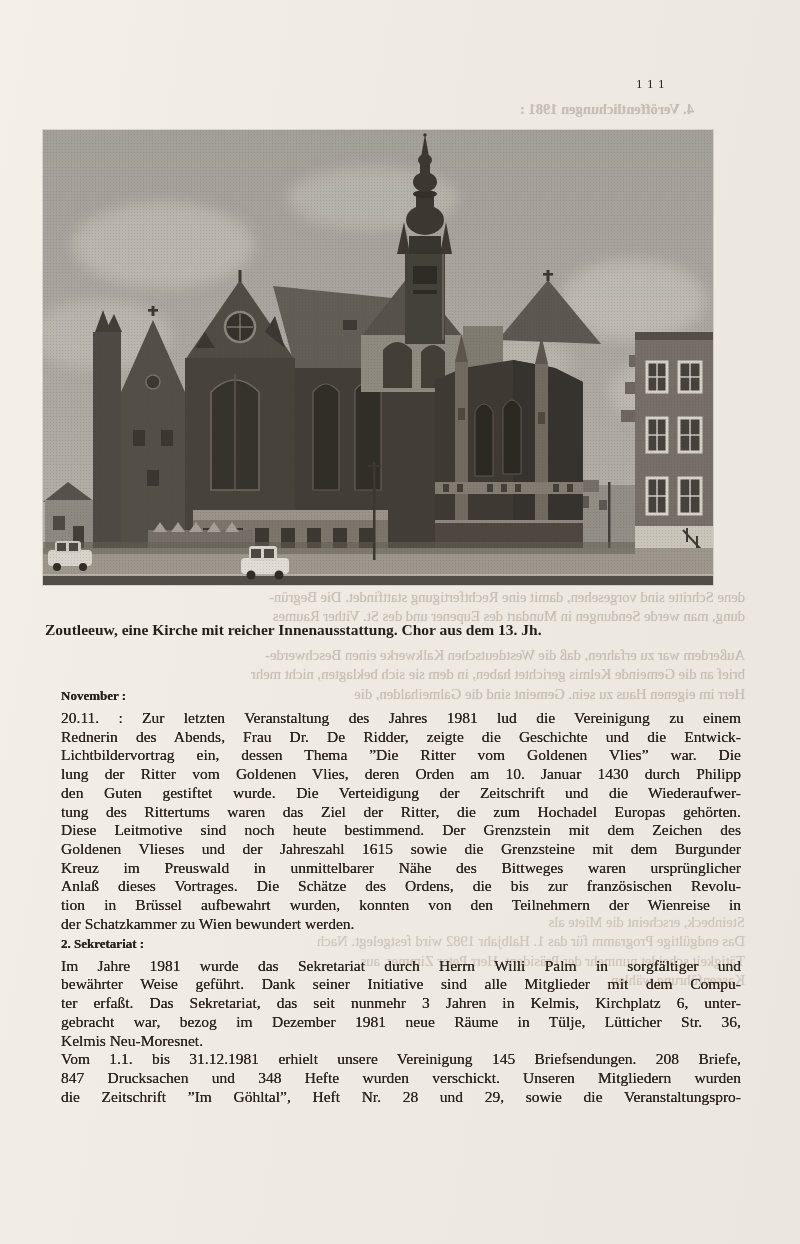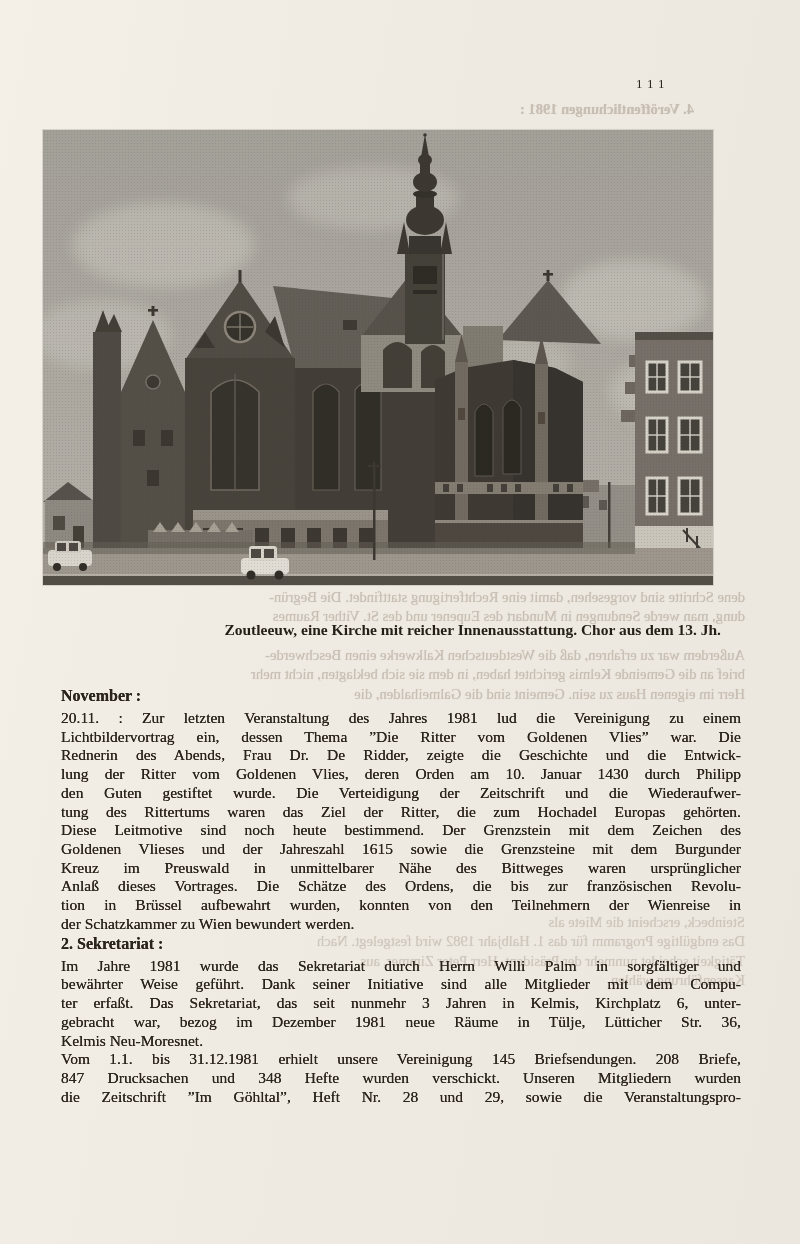--- a/index.html
+++ b/index.html
@@ -36,30 +36,30 @@
   
   figure.photo{
     position:absolute;left:43px;top:130px;width:670px;height:455px;
     margin:0;padding:0;z-index:2;
     box-shadow:0 0 0 1px rgba(60,55,48,.15);
   }
   figure.photo svg{display:block;width:670px;height:455px;}
   
   .caption{
     position:absolute;left:45px;top:621px;width:676px;z-index:3;
-    text-align:right;font-weight:700;font-size:15.5px;color:#241e17;
+    text-align:left;font-weight:700;font-size:15.5px;color:#241e17;
   }
   
   .text-column{
     position:absolute;left:61px;top:686px;width:680px;z-index:3;
     font-size:15.5px;color:#2b241c;
     text-shadow:0 0 .3px currentColor;
   }
   .sec-heading{
-    font-weight:700;font-size:16px;line-height:19px;margin:0 0 4px 0;
+    font-weight:700;font-size:13px;line-height:19px;margin:0 0 4px 0;
   }
   .sec-heading.mt1{margin-top:0;}
   .sec-heading.mt2{margin-top:10px;}
   .tline{
     line-height:18.72px;height:18.72px;
     text-align:justify;text-align-last:justify;
     white-space:normal;
   }
   .tline.last{text-align-last:left;}
 </style>
@@ -300,22 +300,22 @@
     <div>Steinbeck, erscheint die Miete als</div>
     <div>Das endgültige Programm für das 1. Halbjahr 1982 wird festgelegt. Nach</div>
     <div>Tätigkeit scheidet nunmehr der Präsident, Herr Peter Zimmer, aus</div>
     <div>Kassenführung wählen</div>
   </div>
 
   <main class="text-column">
 
     <h3 class="sec-heading">November :</h3>
     <div class="tline">20.11. : Zur letzten Veranstaltung des Jahres 1981 lud die Vereinigung zu einem</div>
+    <div class="tline">Rednerin des Abends, Frau Dr. De Ridder, zeigte die Geschichte und die Entwick-</div>
     <div class="tline">Lichtbildervortrag ein, dessen Thema ”Die Ritter vom Goldenen Vlies” war. Die</div>
-    <div class="tline">Rednerin des Abends, Frau Dr. De Ridder, zeigte die Geschichte und die Entwick-</div>
     <div class="tline">lung der Ritter vom Goldenen Vlies, deren Orden am 10. Januar 1430 durch Philipp</div>
     <div class="tline">den Guten gestiftet wurde. Die Verteidigung der Zeitschrift und die Wiederaufwer-</div>
     <div class="tline">tung des Rittertums waren das Ziel der Ritter, die zum Hochadel Europas gehörten.</div>
     <div class="tline">Diese Leitmotive sind noch heute bestimmend. Der Grenzstein mit dem Zeichen des</div>
     <div class="tline">Goldenen Vlieses und der Jahreszahl 1615 sowie die Grenzsteine mit dem Burgunder</div>
     <div class="tline">Kreuz im Preuswald in unmittelbarer Nähe des Bittweges waren ursprünglicher</div>
     <div class="tline">Anlaß dieses Vortrages. Die Schätze des Ordens, die bis zur französischen Revolu-</div>
     <div class="tline">tion in Brüssel aufbewahrt wurden, konnten von den Teilnehmern der Wienreise in</div>
     <div class="tline last">der Schatzkammer zu Wien bewundert werden.</div>
 

